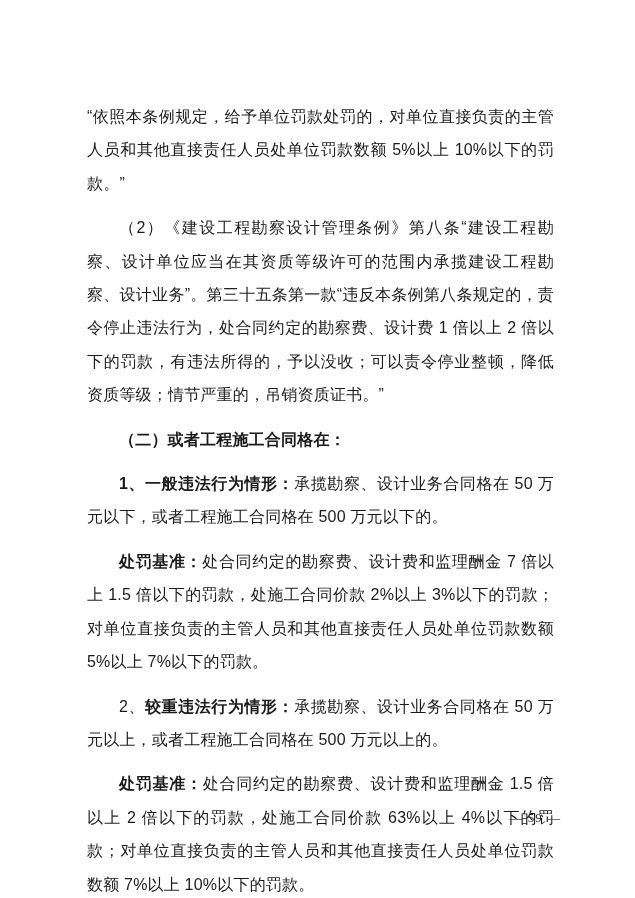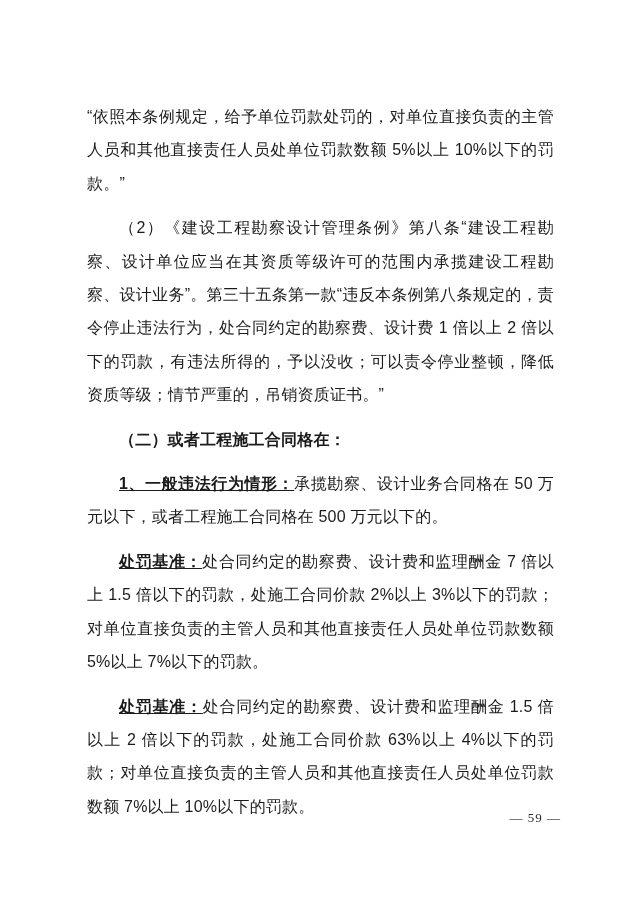--- a/index.html
+++ b/index.html
@@ -28,21 +28,20 @@
   }
   .content p {
     margin: 11px;
     padding: 0;
   }
   .para-indent {
     text-indent: 2em;
   }
   .lead-bold {
     font-weight: bold;
-    text-decoration: underline;
   }
   .heading-bold {
     font-weight: bold;
   }
   .footer {
     position: absolute;
     top: 810px;
     right: 74px;
     font-family: "Liberation Serif", "DejaVu Serif", serif;
     font-size: 13px;
@@ -69,20 +68,23 @@
     </p>
 
     <p class="para-indent">
       <span class="lead-bold">1、一般违法行为情形：</span><span>承揽勘察、设计业务合同格在 50 万元以下，或者工程施工合同格在 500 万元以下的。</span>
     </p>
 
     <p class="para-indent">
       <span class="lead-bold">处罚基准：</span><span>处合同约定的勘察费、设计费和监理酬金 7 倍以上 1.5 倍以下的罚款，处施工合同价款 2%以上 3%以下的罚款；对单位直接负责的主管人员和其他直接责任人员处单位罚款数额 5%以上 7%以下的罚款。</span>
     </p>
 
+    <p class="para-indent">
+      <span>2、</span><span class="lead-bold">较重违法行为情形：</span><span>承揽勘察、设计业务合同格在 50 万元以上，或者工程施工合同格在 500 万元以上的。</span>
+    </p>
 
     <p class="para-indent">
       <span class="lead-bold">处罚基准：</span><span>处合同约定的勘察费、设计费和监理酬金 1.5 倍以上 2 倍以下的罚款，处施工合同价款 63%以上 4%以下的罚款；对单位直接负责的主管人员和其他直接责任人员处单位罚款数额 7%以上 10%以下的罚款。</span>
     </p>
 
   </div>
 
   <div class="footer">— 59 —</div>
 </div>
 

